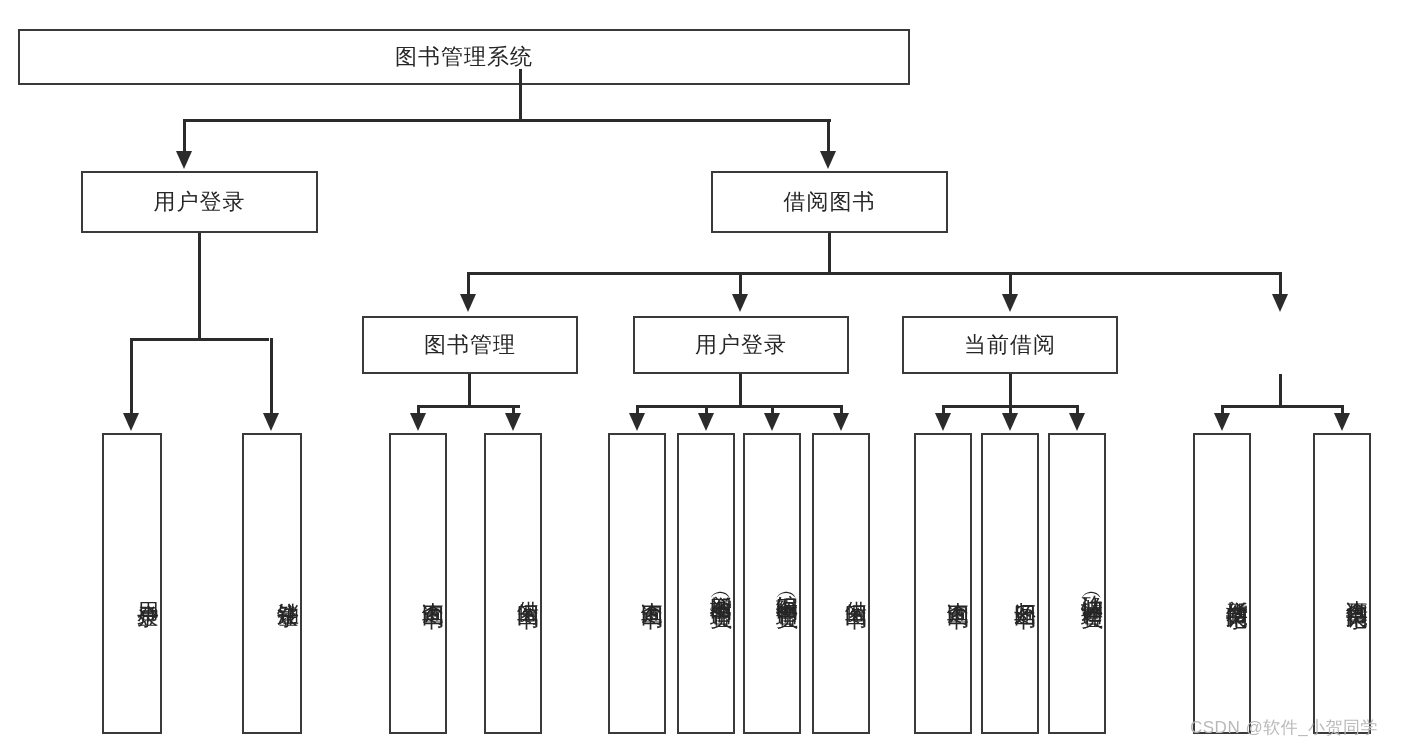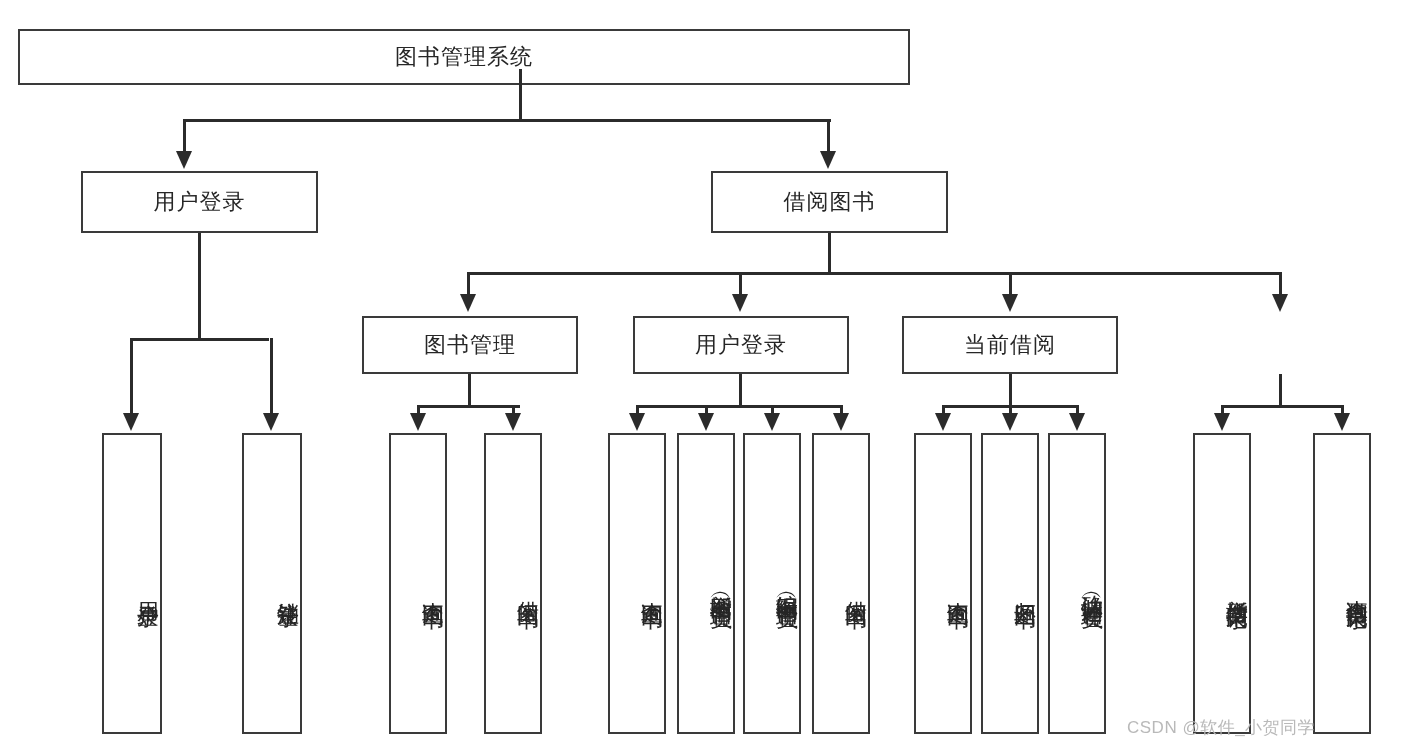--- a/index.html
+++ b/index.html
@@ -194,15 +194,15 @@
     <span class="lbl">确认归还（管理员）</span>
   </div>
 
   <div class="node v" style="left:1193px; top:433px; width:58px; height:301px;">
     <span class="lbl">新增借阅记录</span>
   </div>
   <div class="node v" style="left:1313px; top:433px; width:58px; height:301px;">
     <span class="lbl">查询借阅记录</span>
   </div>
 
-  <div id="watermark" style="left:1127px; top:716px;">CSDN @软件_小贺同学</div>
+  <div id="watermark" style="left:1190px; top:716px;">CSDN @软件_小贺同学</div>
 
 </div>
 
 </body></html>

